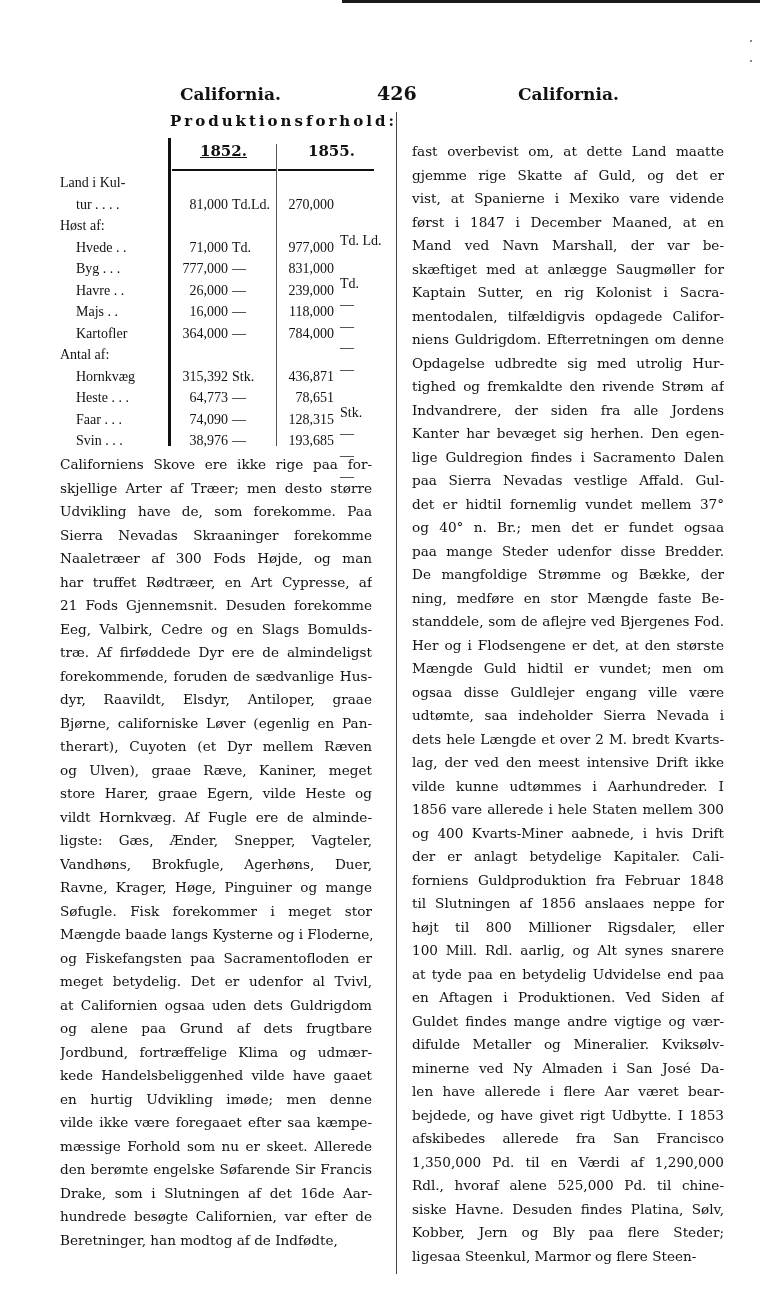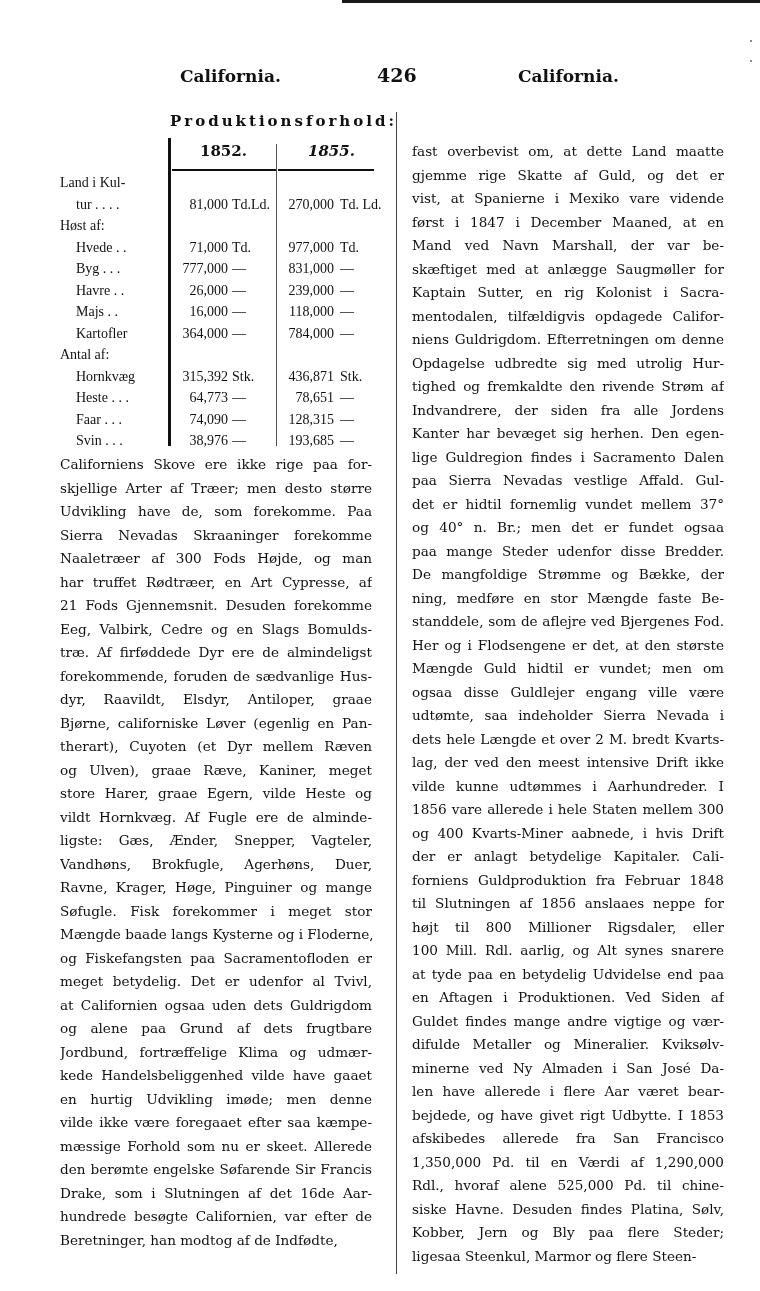--- a/index.html
+++ b/index.html
@@ -2,46 +2,46 @@
 <html><head>
 <meta charset="utf-8">
 <style>
   html, body { margin: 0; padding: 0; }
   body {
     width: 760px; height: 1291px; background: #ffffff; position: relative; overflow: hidden;
     font-family: "DejaVu Serif", serif; color: #111;
   }
   .top-rule { position: absolute; left: 342px; top: 0; width: 418px; height: 3px; background: #1a1a1a; }
   .edge-tick { position: absolute; right: 8px; width: 2px; height: 2px; background: #888; }
-  .running-head { position: absolute; top: 66px; left: 0; width: 688px; height: 30px; }
+  .running-head { position: absolute; top: 84px; left: 0; width: 688px; height: 30px; }
   .rh-left { position: absolute; left: 180px; top: 0; font-size: 17px; font-weight: bold; }
   .rh-page { position: absolute; left: 377px; top: -2px; font-size: 19px; font-weight: bold; }
   .rh-right { position: absolute; left: 518px; top: 0; font-size: 17px; font-weight: bold; }
 
   .col-divider { position: absolute; left: 396px; top: 112px; width: 1px; height: 1162px; background: #444; }
 
   .left-col { position: absolute; left: 60px; top: 112px; width: 312px; }
   .right-col { position: absolute; left: 412px; top: 112px; width: 312px; }
 
   .table-wrap { position: relative; height: 336px; font-size: 14px; }
   .table-title { position: absolute; left: 110px; top: 0; font-size: 15px; letter-spacing: 3px; font-weight: bold; }
   .tbl-vline-main { position: absolute; left: 108px; top: 26px; width: 3px; height: 308px; background: #111; }
   .tbl-vline-mid { position: absolute; left: 216px; top: 32px; width: 1px; height: 302px; background: #555; }
   .tbl-hrule1 { position: absolute; left: 112px; top: 57px; width: 104px; height: 2px; background: #111; }
   .tbl-hrule2 { position: absolute; left: 218px; top: 57px; width: 96px; height: 2px; background: #111; }
-  .th-1852 { position: absolute; left: 140px; top: 30px; font-weight: bold; font-size: 15px; }
-  .th-1855 { position: absolute; left: 248px; top: 30px; font-weight: bold; font-size: 15px; font-style: italic; }
+  .th-1852 { position: absolute; left: 140px; top: 30px; font-weight: bold; font-size: 15px; text-decoration: underline; }
+  .th-1855 { position: absolute; left: 248px; top: 30px; font-weight: bold; font-size: 15px; }
   .tbl-rows { position: absolute; left: 0; top: 60px; width: 318px; }
   .tbl-row { position: relative; height: 21.5px; line-height: 21.5px; white-space: nowrap; font-family: Liberation Serif, serif; }
   .tbl-label { position: absolute; left: 0; }
   .tbl-label.indent { left: 16px; }
   .tbl-v1 { position: absolute; left: 114px; width: 54px; text-align: right; }
   .tbl-u1 { position: absolute; left: 172px; }
   .tbl-v2 { position: absolute; left: 218px; width: 56px; text-align: right; }
-  .tbl-u2 { position: absolute; left: 280px; }
+  .tbl-u2 { position: absolute; left: 280px; margin-top: 36px; }
 
   .para { font-size: 13.6px; line-height: 23.5px; text-align: justify; margin: 0; }
   .para .line { display: block; text-align: justify; text-align-last: justify; white-space: nowrap; height: 23.5px; overflow: hidden; }
   .para .line.last { text-align-last: left; }
   .left-text { position: absolute; left: 0; top: 341px; width: 312px; }
   .right-text { position: absolute; left: 0; top: 0; width: 312px; margin-top: 28px; }
 </style>
 </head>
 <body>
 

